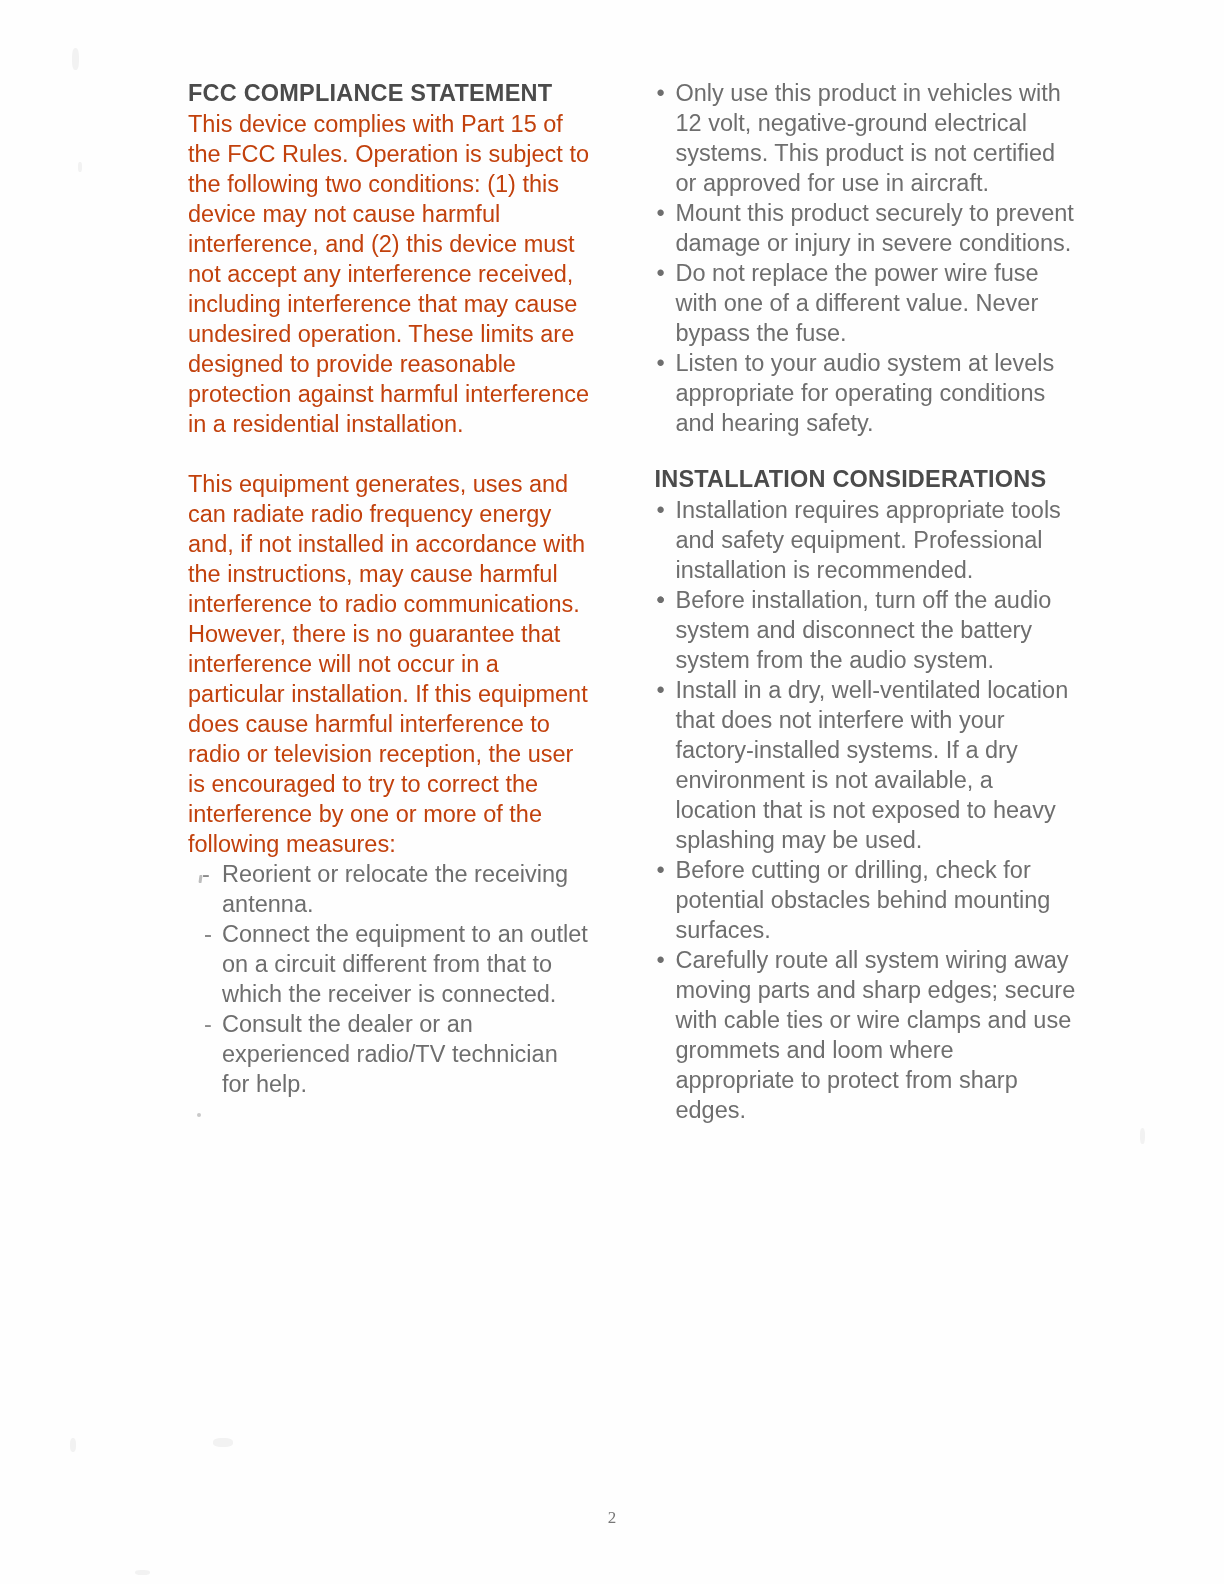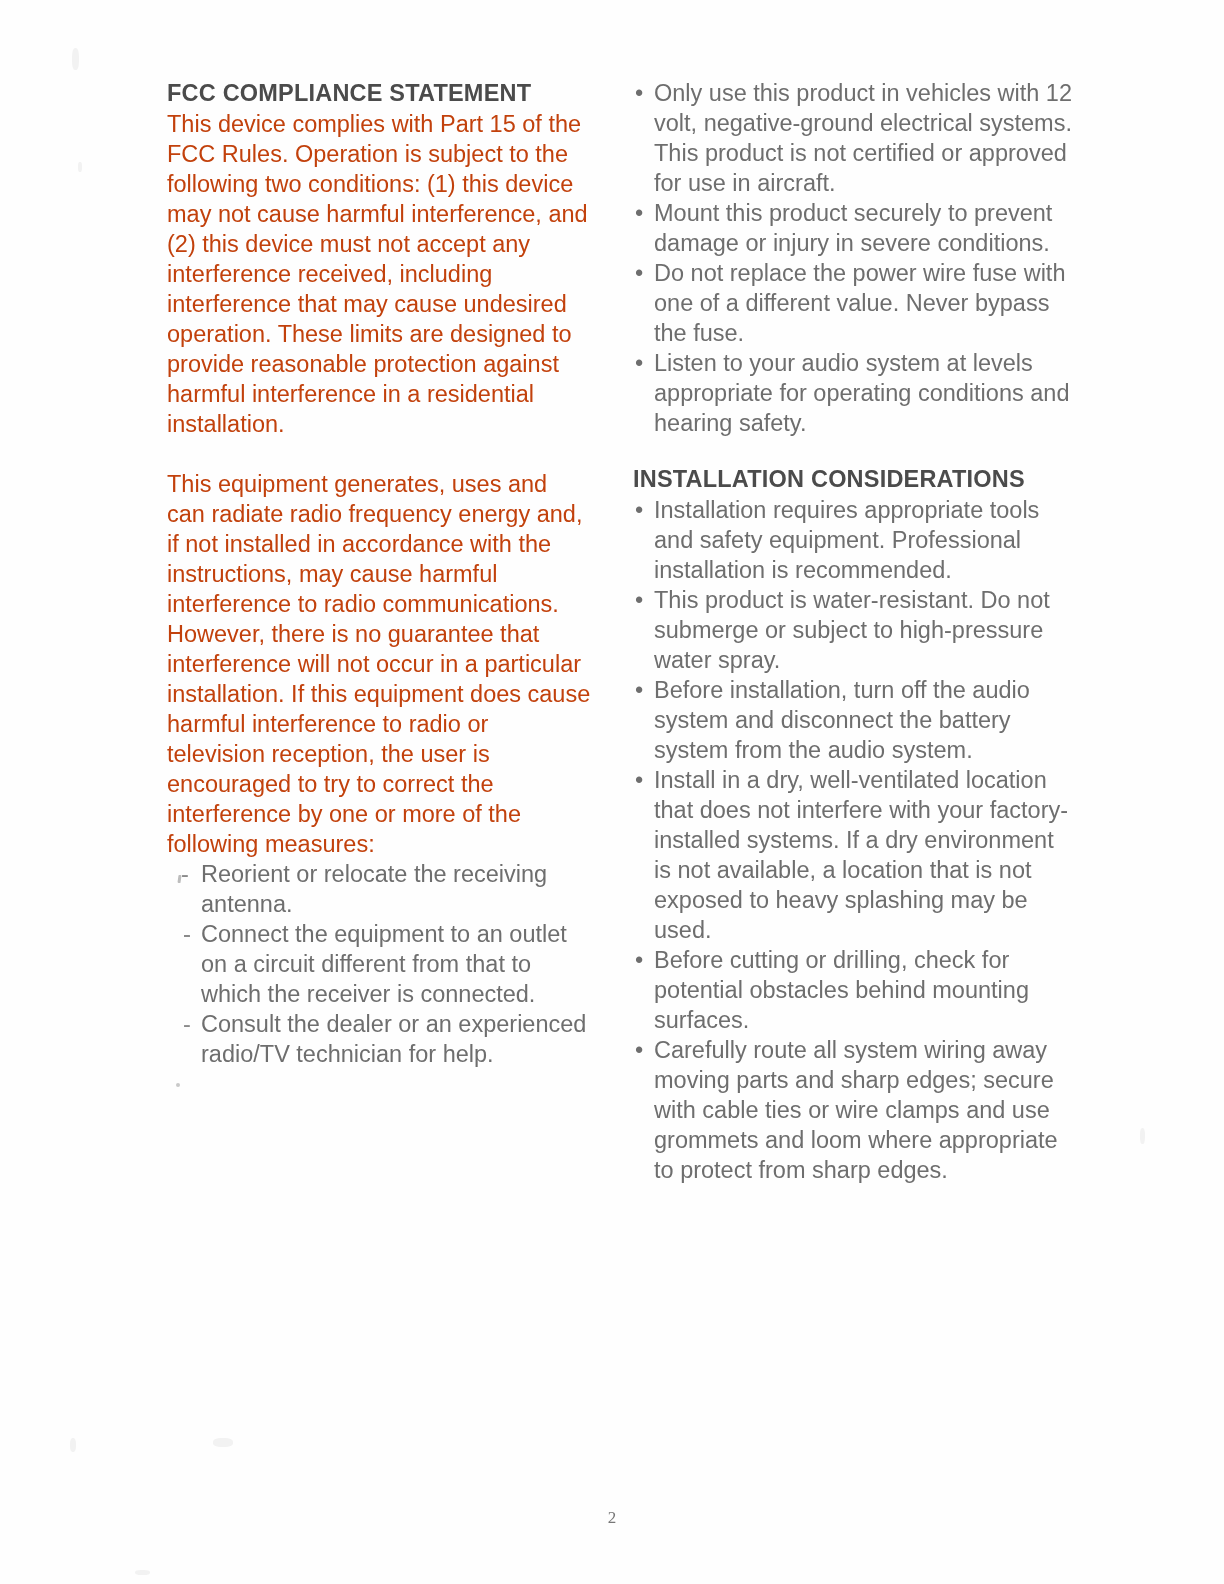--- a/index.html
+++ b/index.html
@@ -26,20 +26,21 @@
   .columns {
     position: absolute;
     top: 78px;
     left: 167px;
     width: 910px;
     display: flex;
     gap: 42px;
   }
   .col {
     width: 424px;
+    margin-left: 21px;
   }
   .col-right { width: 444px; }
 
   h2.section-heading {
     font-size: 23.5px;
     line-height: 30px;
     font-weight: bold;
     color: #4b4b4b;
     letter-spacing: 0.2px;
     margin: 0 0 1px 0;
@@ -209,21 +210,20 @@
 
       <h2 class="section-heading">INSTALLATION CONSIDERATIONS</h2>
 
       <ul class="bullets">
         <li>
           <span class="bullet-dot">•</span>
           <span>Installation requires appropriate tools and safety equipment. Professional installation is recommended.</span>
         </li>
         <li>
           <span class="bullet-dot">•</span>
-          <span>This product is water-resistant. Do not submerge or subject to high-pressure water spray.</span>
         </li>
         <li>
           <span class="bullet-dot">•</span>
           <span>Before installation, turn off the audio system and disconnect the battery system from the audio system.</span>
         </li>
         <li>
           <span class="bullet-dot">•</span>
           <span>Install in a dry, well-ventilated location that does not interfere with your factory-installed systems. If a dry environment is not available, a location that is not exposed to heavy splashing may be used.</span>
         </li>
         <li>

